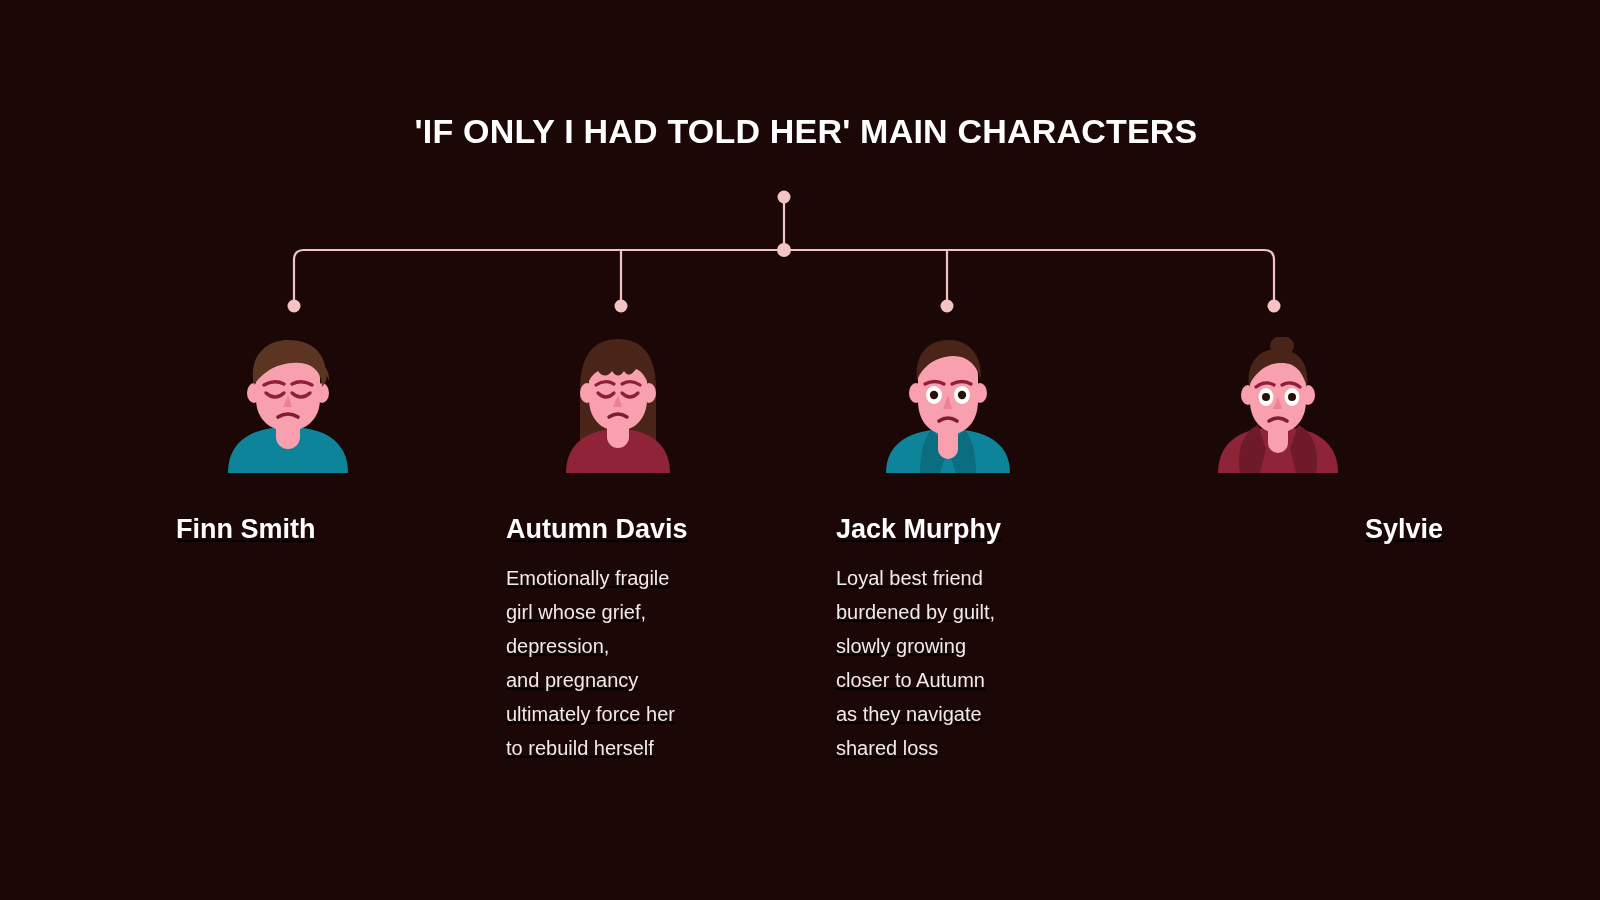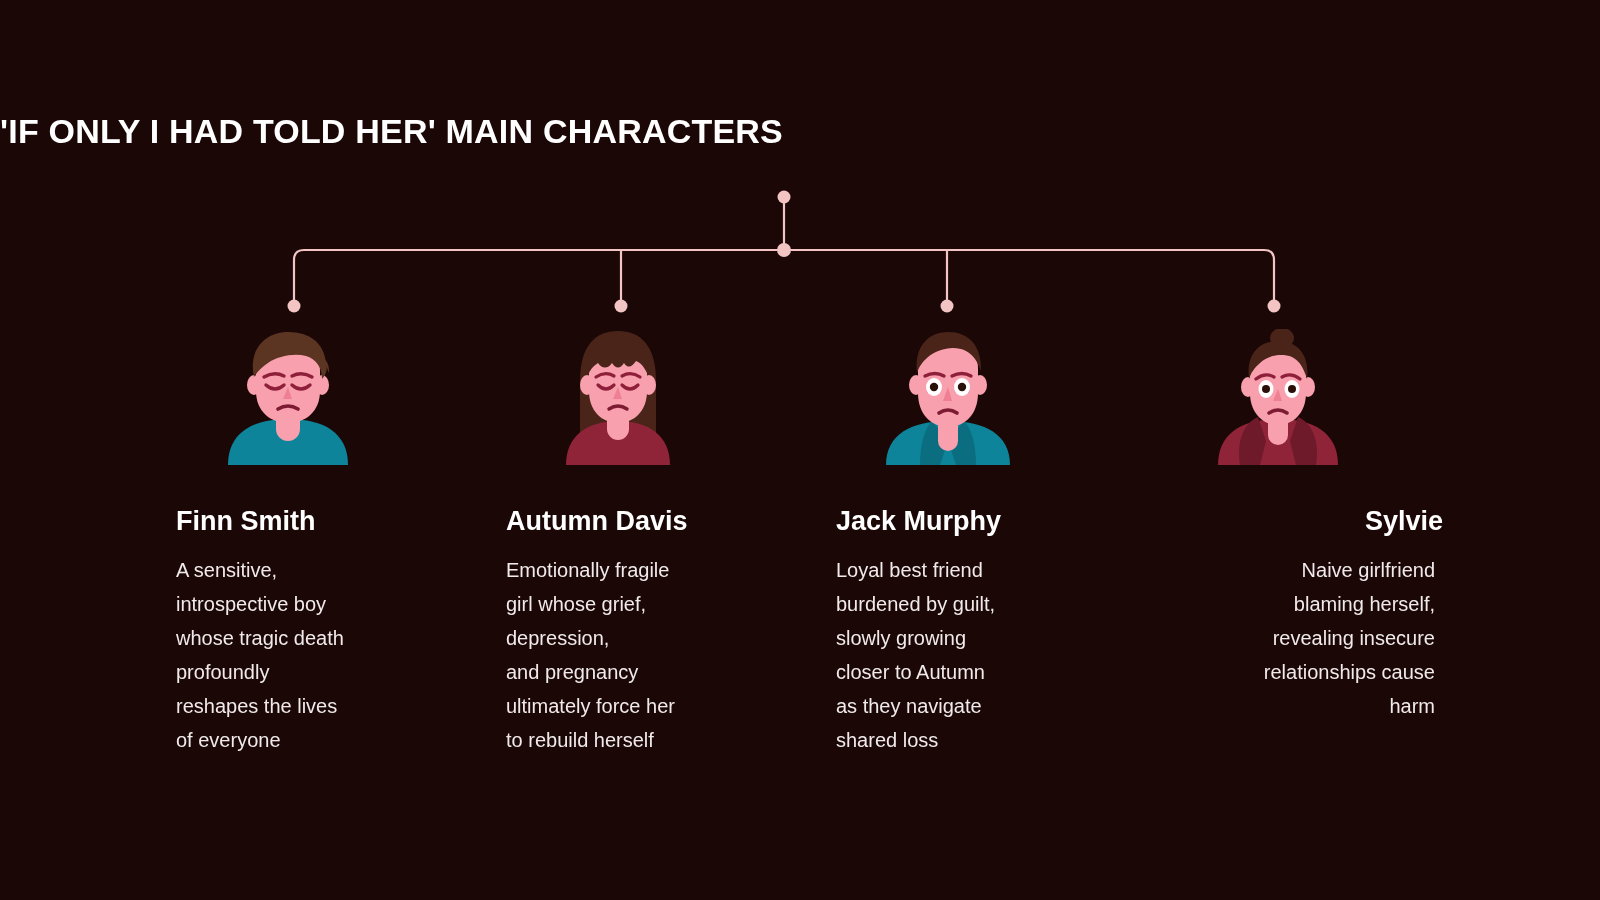--- a/index.html
+++ b/index.html
@@ -8,40 +8,43 @@
     background:#1c0707;
     font-family:"Liberation Sans", sans-serif;
     overflow:hidden;
   }
   #canvas { position:relative; width:1600px; height:900px; background:#1c0707; }
 
   
   #page-title {
     position:absolute;
     top:112px; left:0; width:1600px;
+    text-align:center;
     color:#ffffff;
     font-size:34px;
     font-weight:bold;
     letter-spacing:0.2px;
     white-space:nowrap;
+    padding-left:12px;
   }
 
   
   #connector-tree {
     position:absolute;
     top:180px; left:0;
     width:1600px; height:150px;
     pointer-events:none;
   }
 
   
   .column {
     position:absolute;
-    top:320px;
+    top:328px;
     width:330px;
+    text-decoration:underline;
   }
   .col-0 { left:123px; }
   .col-1 { left:453px; }
   .col-2 { left:783px; }
   .col-3 { left:1113px;text-align:right; }
 
   .avatar-wrap {
     position:relative;
     width:330px; height:145px;
     display:flex; align-items:flex-end; justify-content:center;
@@ -119,26 +122,20 @@
 
         <path d="M46,56 q9,8 18,0" stroke="#8e1f3a" stroke-width="3.4" fill="none" stroke-linecap="round"></path>
         <path d="M72,56 q9,8 18,0" stroke="#8e1f3a" stroke-width="3.4" fill="none" stroke-linecap="round"></path>
 
         <path d="M68,58 L63,70 h9 Z" fill="#ef7f92"></path>
 
         <path d="M58,80 q10,-6 20,0" stroke="#7d1b33" stroke-width="3.6" fill="none" stroke-linecap="round"></path>
       </svg>
     </div>
     <div class="character-name">Finn Smith</div>
-    <div class="character-desc">A sensitive,
-introspective boy
-whose tragic death
-profoundly
-reshapes the lives
-of everyone</div>
   </div>
 
   <div class="column col-2">
     <div class="avatar-wrap">
       <svg class="avatar-svg" width="136" height="136" viewBox="0 0 136 136">
 
         <path d="M6,136 C6,106 30,92 68,92 C106,92 130,106 130,136 Z" fill="#0d8499"></path>
 
         <path d="M52,92 L68,112 L60,136 L40,136 C40,116 44,100 52,92 Z" fill="#0a6e80"></path>
         <path d="M84,92 L68,112 L76,136 L96,136 C96,116 92,100 84,92 Z" fill="#0a6e80"></path>
@@ -244,20 +241,15 @@
         <ellipse cx="82" cy="60" rx="7.5" ry="9" fill="#ffffff"></ellipse>
         <circle cx="56" cy="60" r="4" fill="#2a1008"></circle>
         <circle cx="82" cy="60" r="4" fill="#2a1008"></circle>
 
         <path d="M68,60 L63,72 h9 Z" fill="#ef7f92"></path>
 
         <path d="M59,84 q9,-6 18,0" stroke="#7d1b33" stroke-width="3.5" fill="none" stroke-linecap="round"></path>
       </svg>
     </div>
     <div class="character-name">Sylvie</div>
-    <div class="character-desc">Naive girlfriend
-blaming herself,
-revealing insecure
-relationships cause
-harm</div>
   </div>
 
 </div>
 
 </body></html>

